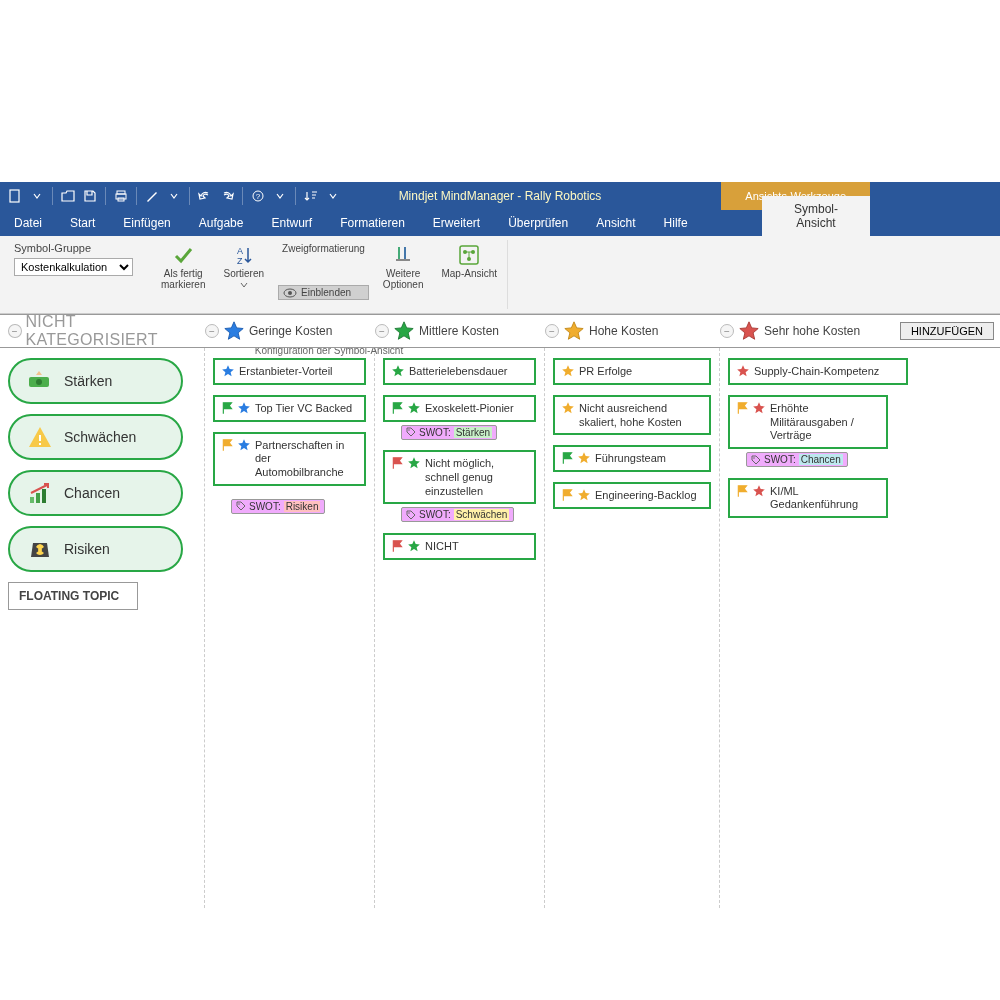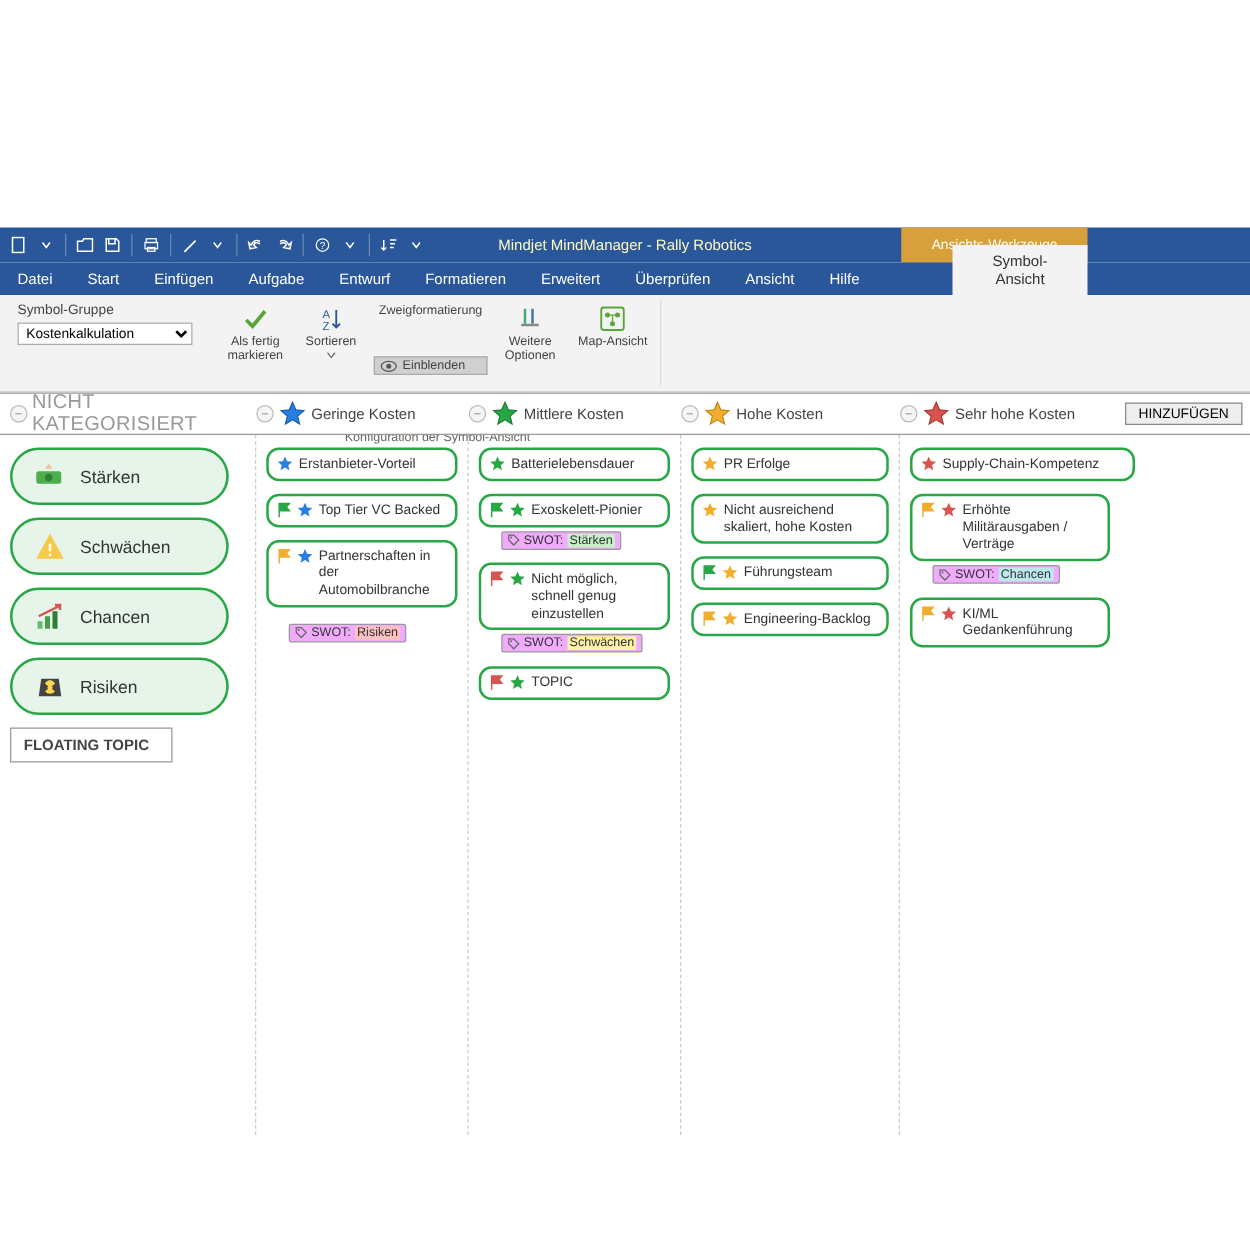--- a/index.html
+++ b/index.html
@@ -33,21 +33,21 @@
   .board { display: flex; height: 560px; background: #fff; }
   .board-col { border-right: 1px dashed #ccc; padding: 10px 8px; display: flex; flex-direction: column; gap: 10px; }
   .col0 { width: 205px; }
   .col1 { width: 170px; }
   .col2 { width: 170px; }
   .col3 { width: 175px; }
   .col4 { width: 245px; border-right: none; }
   .swot-card { border: 2px solid #28a745; background: #e6f4ea; border-radius: 28px; display: flex; align-items: center; gap: 10px; padding: 8px 16px; width: 175px; height: 46px; cursor: pointer; font-size: 14px; color: #333; }
   .swot-icon { width: 28px; height: 28px; display:flex; align-items:center; justify-content:center; }
   .floating-topic { border: 1px solid #999; background: #fff; padding: 6px 10px; font-size: 12px; font-weight: bold; color: #444; width: 130px; text-align: left; cursor:pointer; }
-  .topic-card { border: 2px solid #28a745; border-radius: 10px; background: #fff; padding: 4px 6px; display: flex; align-items: flex-start; gap: 4px; font-size: 11px; color: #333; cursor: pointer; min-height: 26px; }
+  .topic-card { border: 2px solid #28a745; border-radius: 0; background: #fff; padding: 4px 6px; display: flex; align-items: flex-start; gap: 4px; font-size: 11px; color: #333; cursor: pointer; min-height: 26px; }
   .topic-card .txt { flex: 1; line-height: 1.25; padding-top: 1px; }
   .icons-row { display:flex; gap:2px; align-items:center; flex-shrink:0; }
   .tag-badge { border: 1px solid #999; background: #f0abfc; border-radius: 2px; font-size: 10px; padding: 1px 4px; display: inline-flex; align-items: center; gap: 3px; margin-top: 3px; margin-left: 18px; color:#333; }
   .tag-badge .hl { padding: 0 2px; }
   .hl-green { background: #c8f0c8; }
   .hl-yellow { background: #fff1a8; }
   .hl-red { background: #ffc0c0; }
   .hl-cyan { background: #bde8ee; }
   svg { display:block; }
 </style>
@@ -150,21 +150,21 @@
     <div class="menu-item">Ansicht</div>
     <div class="menu-item">Hilfe</div>
   </div>
   <div class="menu-item contextual">Symbol-Ansicht</div>
 </div>
 
 <div class="ribbon">
   <div class="ribbon-group" style="border-right:none;">
     <div class="ribbon-group-content" style="flex-direction:column; gap:4px;">
       <div style="font-size:11px;color:#444;">Symbol-Gruppe</div>
-      <select class="symbol-select" style="width:140px;">
+      <select class="symbol-select" style="width:119px;">
         <option>Kostenkalkulation</option>
       </select>
     </div>
     <div></div>
   </div>
 
   <div class="ribbon-group">
     <div class="ribbon-group-content">
       <div class="ribbon-btn">
         <div class="ribbon-btn-icon">
@@ -415,21 +415,21 @@
     </div>
     <div class="topic-card">
       <div class="icons-row">
         <svg width="14" height="14" viewBox="0 0 24 24">
             <path d="M4 2 L4 22 M4 3 L18 3 L14 8 L18 13 L4 13" fill="#d9534f" stroke="#d9534f" stroke-width="2"></path>
           </svg>
         <svg width="14" height="14" viewBox="0 0 24 24">
             <path d="M12 2 L14.9 8.6 L22 9.3 L16.5 14 L18.2 21 L12 17.3 L5.8 21 L7.5 14 L2 9.3 L9.1 8.6 Z" fill="#28a745"></path>
           </svg>
       </div>
-      <div class="txt">TOPIC</div>
+      <div class="txt">NICHT</div>
     </div>
   </div>
 
   <div class="board-col col3">
     <div class="topic-card">
       <div class="icons-row">
           <svg width="14" height="14" viewBox="0 0 24 24">
             <path d="M12 2 L14.9 8.6 L22 9.3 L16.5 14 L18.2 21 L12 17.3 L5.8 21 L7.5 14 L2 9.3 L9.1 8.6 Z" fill="#f0ad2e"></path>
           </svg>
         </div>

